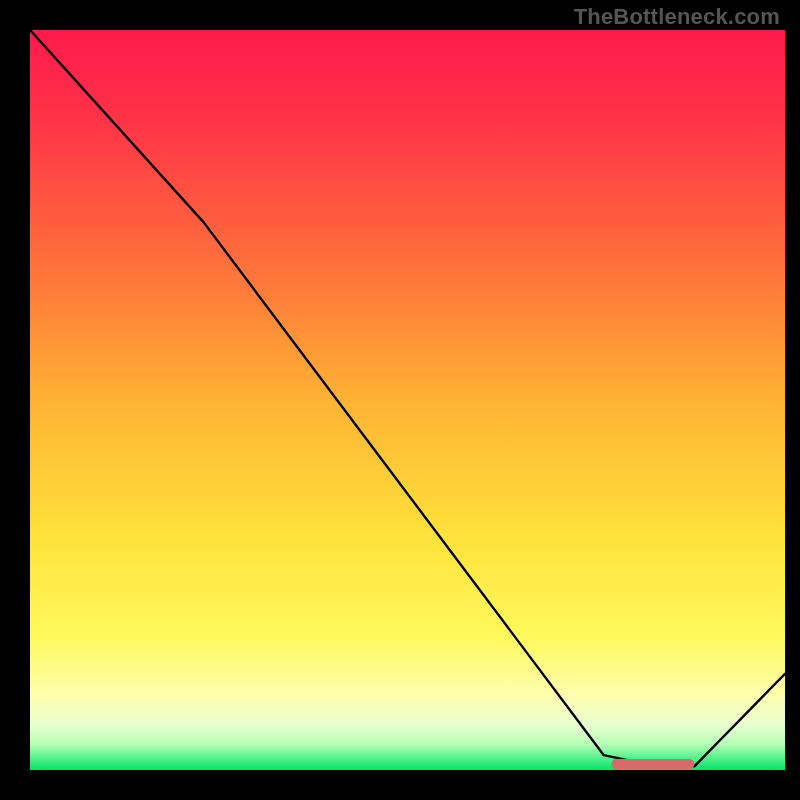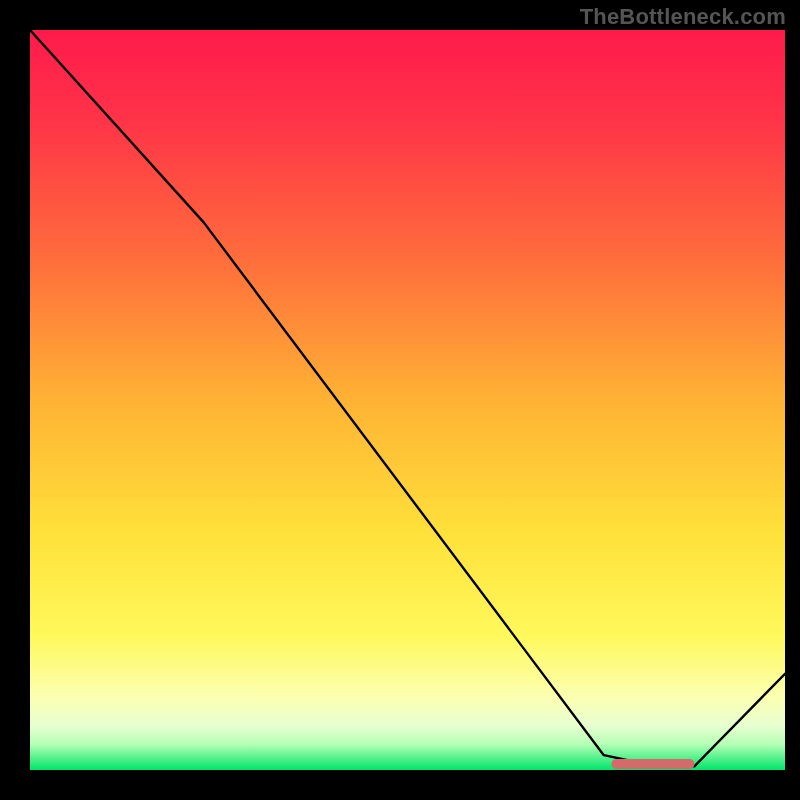--- a/index.html
+++ b/index.html
@@ -13,21 +13,21 @@
   }
   .frame {
     position: absolute;
     top: 0; left: 0;
     width: 800px; height: 800px;
     background: #000;
   }
   .watermark {
     position: absolute;
     top: 4px;
-    right: 14px;
+    right: 20px;
     color: #555;
     font-size: 22px;
     font-weight: 600;
     letter-spacing: 0.2px;
   }
   .plot {
     position: absolute;
     left: 30px;
     top: 30px;
     width: 755px;

